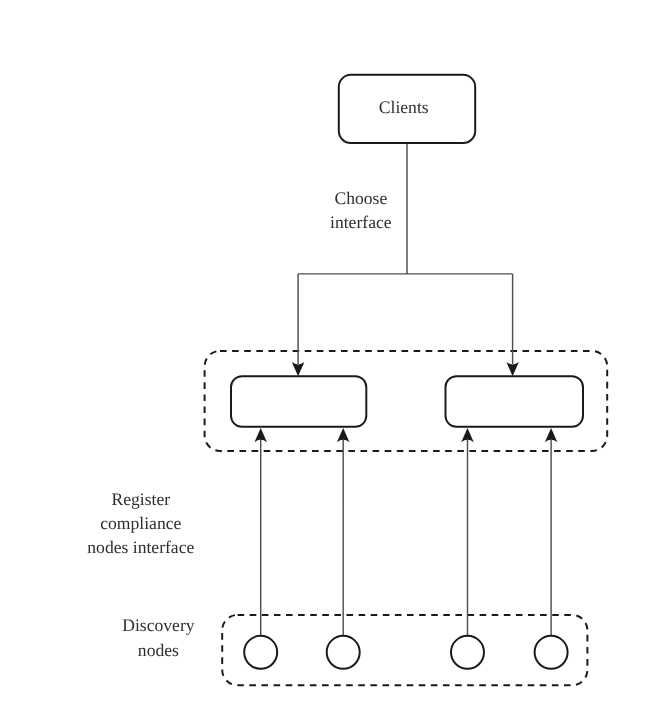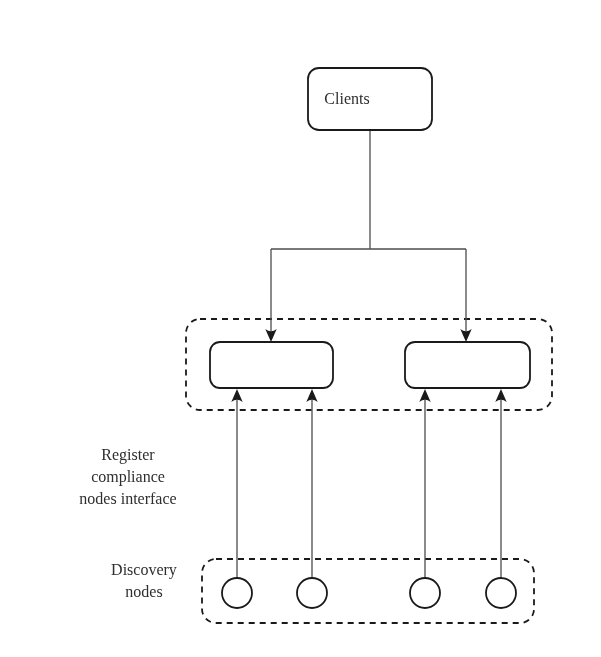--- a/index.html
+++ b/index.html
@@ -77,22 +77,24 @@
     <rect x="308" y="68" width="124" height="62" rx="11" ry="11" class="node-stroke"></rect>
     <rect x="210" y="342" width="123" height="46" rx="10" ry="10" class="node-stroke"></rect>
     <rect x="405" y="342" width="125" height="46" rx="10" ry="10" class="node-stroke"></rect>
 
     <circle cx="237" cy="593" r="15" class="node-stroke"></circle>
     <circle cx="312" cy="593" r="15" class="node-stroke"></circle>
     <circle cx="425" cy="593" r="15" class="node-stroke"></circle>
     <circle cx="501" cy="593" r="15" class="node-stroke"></circle>
   </svg>
 
-  <div class="label centered-box" style="left:288px; top:68px; width:118px; height:62px;">Clients</div>
+  <div class="label centered-box" style="left:308px; top:68px; width:118px; height:62px;">Clients</div>
 
+  <div class="label" style="left:268px; top:170px; width:120px;">Choose
+interface</div>
 
 
   <div class="label" style="left:48px; top:444px; width:160px;">Register
 compliance
 nodes interface</div>
 
   <div class="label" style="left:64px; top:559px; width:160px;">Discovery
 nodes</div>
 
 </div>

